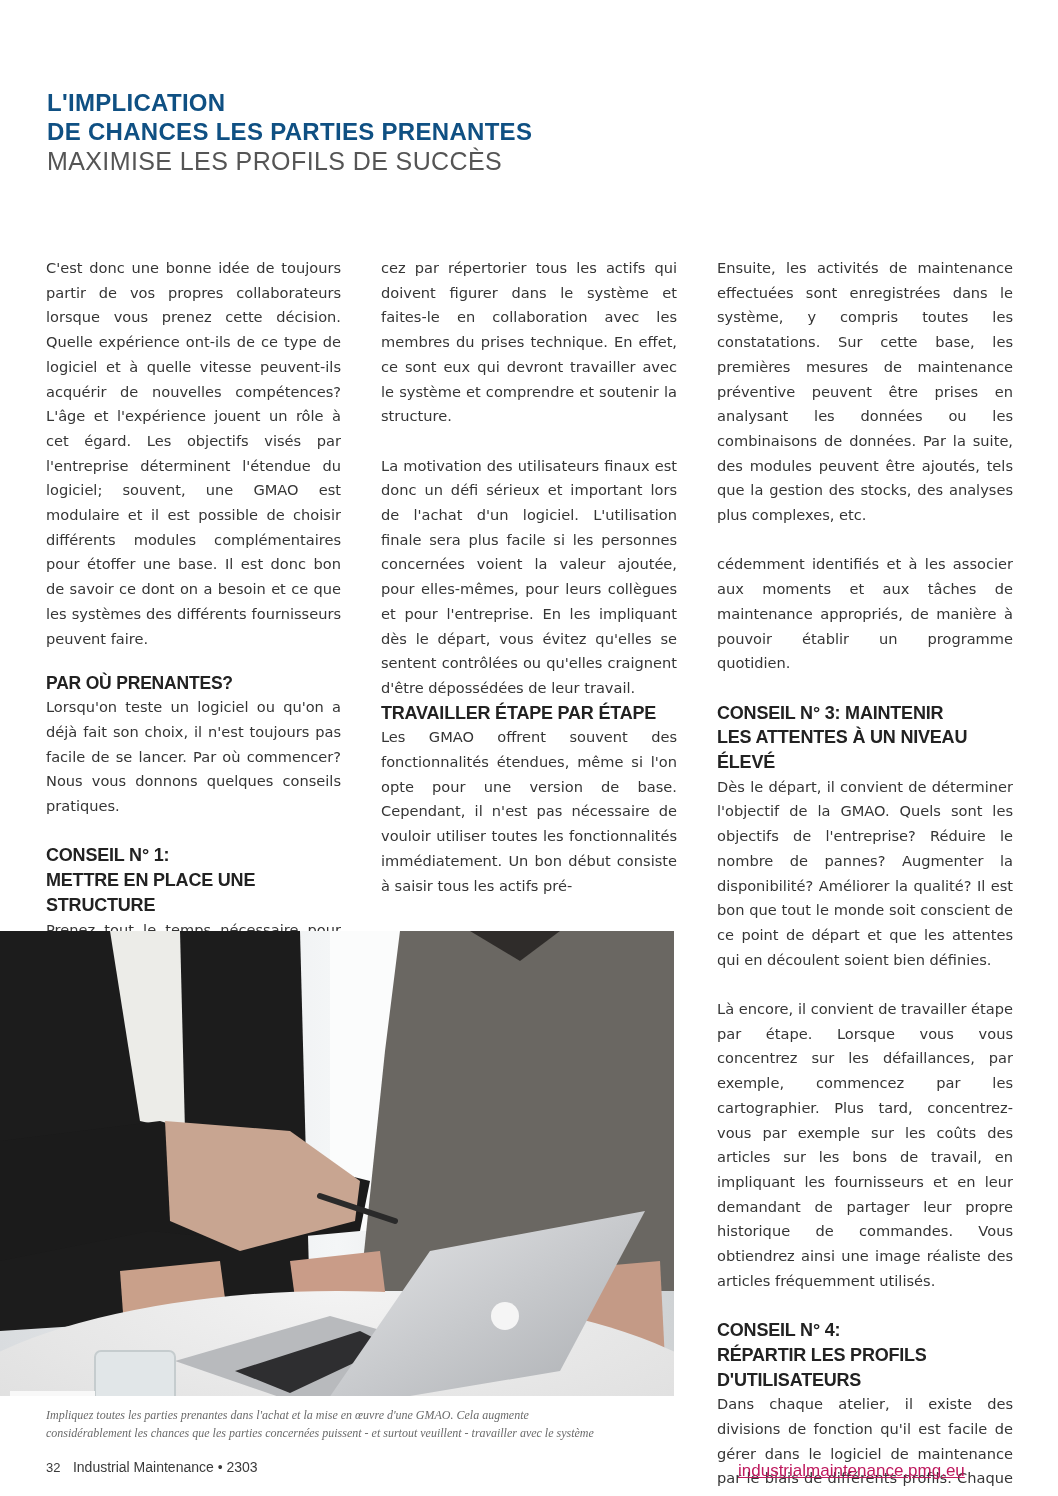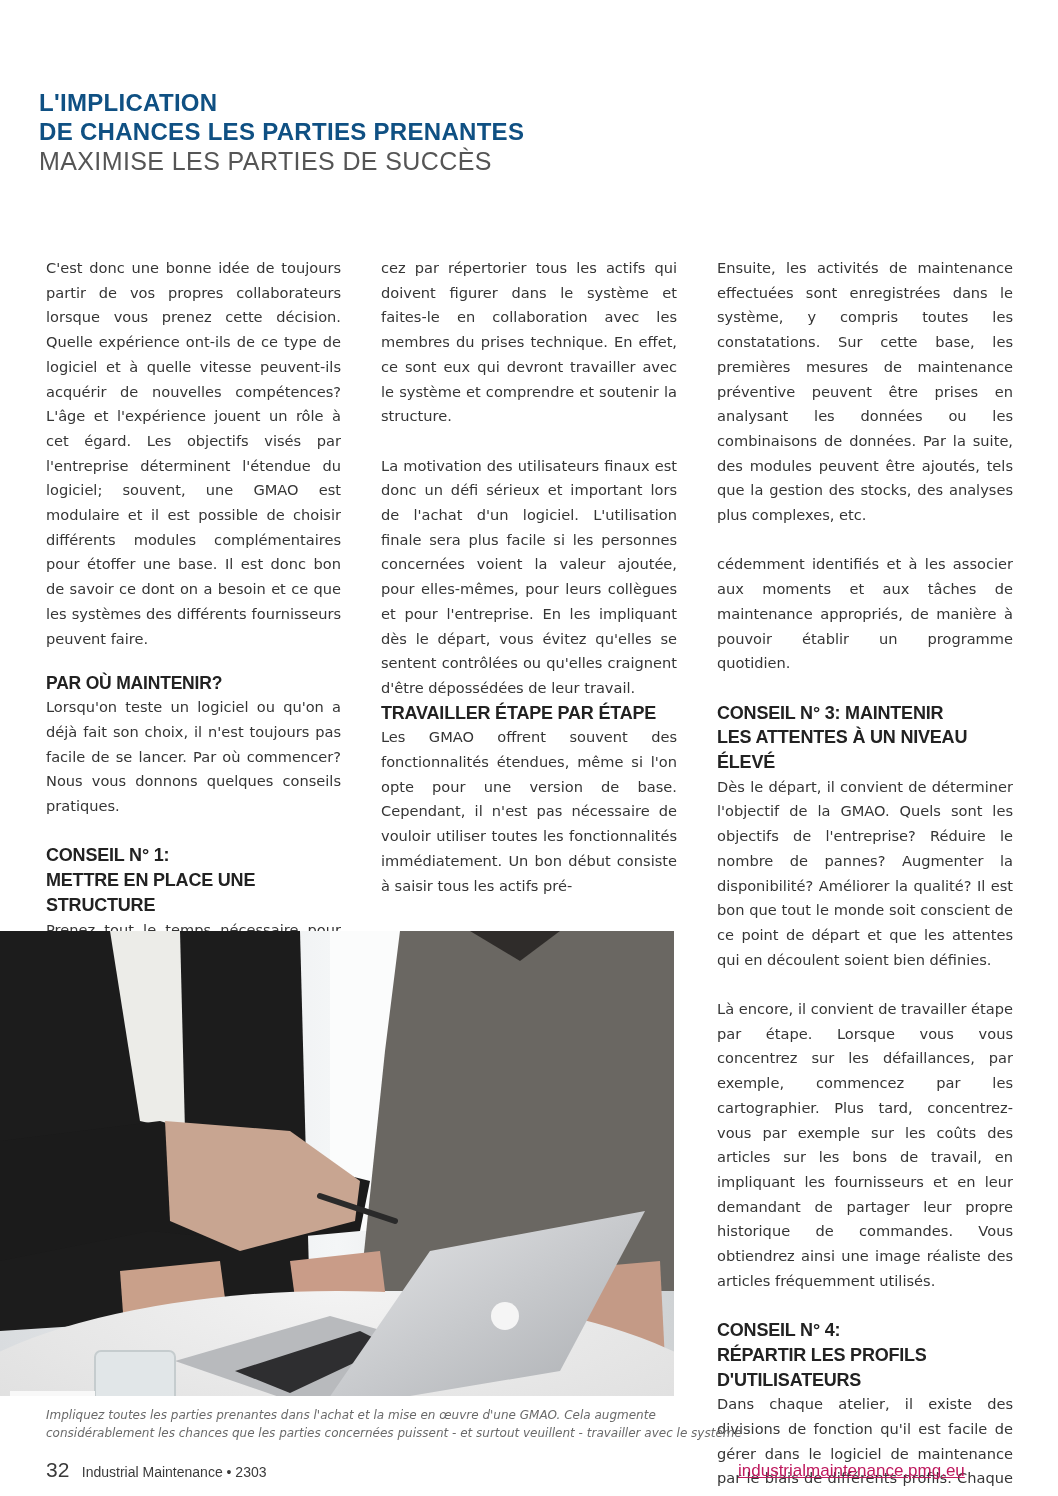--- a/index.html
+++ b/index.html
@@ -1,55 +1,55 @@
 <!DOCTYPE html>
 <html><head>
 <meta charset="utf-8">
 <style>
   html, body { margin: 0; padding: 0; background: #ffffff; }
   body { width: 1058px; height: 1496px; position: relative; overflow: hidden;
          font-family: "DejaVu Sans", sans-serif; color: #2b2b2b; }
-  .headline { position: absolute; left: 39px; top: 88px; }
+  .headline { position: absolute; left: 47px; top: 88px; }
   .headline .h1 { font-family: "Liberation Sans", sans-serif; font-weight: 700; color: #0f5083;
                   font-size: 24px; line-height: 29px; letter-spacing: 0.3px; display: block; white-space: nowrap; }
   .headline .h2 { font-family: "Liberation Sans", sans-serif; font-weight: 400; color: #555555;
                   font-size: 25px; line-height: 30px; letter-spacing: 0.4px; display: block; white-space: nowrap; }
   .col { position: absolute; font-size: 14.6px; line-height: 24.7px; color: #353535; text-align: justify; }
   .col p { margin: 0; }
   .col p + p { margin-top: 24.7px; }
   .col h3 { margin: 0; font-family: "Liberation Sans", sans-serif; font-weight: 700; font-size: 18px;
             line-height: 24.7px; color: #222222; letter-spacing: -0.2px; text-align: left; }
   .col .sec-h { margin-top: 20px; font-size: 17.5px; line-height: 24px; }
   .col .gap { margin-top: 24.7px; }
   #col1 { left: 46px; top: 256px; width: 295px; }
   #col2 { left: 381px; top: 256px; width: 296px; }
   #col3 { left: 717px; top: 256px; width: 296px; }
   .photo { position: absolute; left: 0; top: 931px; width: 674px; height: 465px; overflow: hidden; background: #e9ecee; }
   .caption { position: absolute; left: 46px; top: 1406px; width: 630px; font-style: italic; font-size: 12px;
              line-height: 18px; color: #6a6a6a; }
-  .caption span { display: block; white-space: nowrap; }
+  .caption span { display: block; white-space: nowrap; font-family: Liberation Serif, serif; }
   .footer-left { position: absolute; left: 46px; top: 1458px; font-family: "Liberation Sans", sans-serif;
                  color: #3a3a3a; white-space: nowrap; }
-  .footer-left .pg { font-size: 21px; margin-right: 8px; }
+  .footer-left .pg { font-size: 13px; margin-right: 8px; }
   .footer-left .mag { font-size: 14px; }
   .footer-right { position: absolute; left: 738px; top: 1461px; font-family: "Liberation Sans", sans-serif;
                   font-size: 17px; color: #be185d; text-decoration: underline; white-space: nowrap; }
 </style>
 </head>
 <body>
 
 <div class="headline">
   <span class="h1">L'IMPLICATION</span>
   <span class="h1">DE CHANCES LES PARTIES PRENANTES</span>
-  <span class="h2">MAXIMISE LES PARTIES DE SUCCÈS</span>
+  <span class="h2">MAXIMISE LES PROFILS DE SUCCÈS</span>
 </div>
 
 <div class="col" id="col1">
   <p>C'est donc une bonne idée de toujours partir de vos propres collaborateurs lorsque vous prenez cette décision. Quelle expérience ont-ils de ce type de logiciel et à quelle vitesse peuvent-ils acquérir de nouvelles compétences? L'âge et l'expérience jouent un rôle à cet égard. Les objectifs visés par l'entreprise déterminent l'étendue du logiciel; souvent, une GMAO est modulaire et il est possible de choisir différents modules complémentaires pour étoffer une base. Il est donc bon de savoir ce dont on a besoin et ce que les systèmes des différents fournisseurs peuvent faire.</p>
-  <h3 class="sec-h">PAR OÙ MAINTENIR?</h3>
+  <h3 class="sec-h">PAR OÙ PRENANTES?</h3>
   <p>Lorsqu'on teste un logiciel ou qu'on a déjà fait son choix, il n'est toujours pas facile de se lancer. Par où commencer? Nous vous donnons quelques conseils pratiques.</p>
   <h3 class="gap">CONSEIL N° 1:</h3>
   <h3>METTRE EN PLACE UNE STRUCTURE</h3>
   <p>Prenez tout le temps nécessaire pour mettre une structure en place. Commen-</p>
 </div>
 
 <div class="col" id="col2">
   <p>cez par répertorier tous les actifs qui doivent figurer dans le système et faites-le en collaboration avec les membres du prises technique. En effet, ce sont eux qui devront travailler avec le système et comprendre et soutenir la structure.</p>
   <p>La motivation des utilisateurs finaux est donc un défi sérieux et important lors de l'achat d'un logiciel. L'utilisation finale sera plus facile si les personnes concernées voient la valeur ajoutée, pour elles-mêmes, pour leurs collègues et pour l'entreprise. En les impliquant dès le départ, vous évitez qu'elles se sentent contrôlées ou qu'elles craignent d'être dépossédées de leur travail.</p>
   <h3>TRAVAILLER ÉTAPE PAR ÉTAPE</h3>

